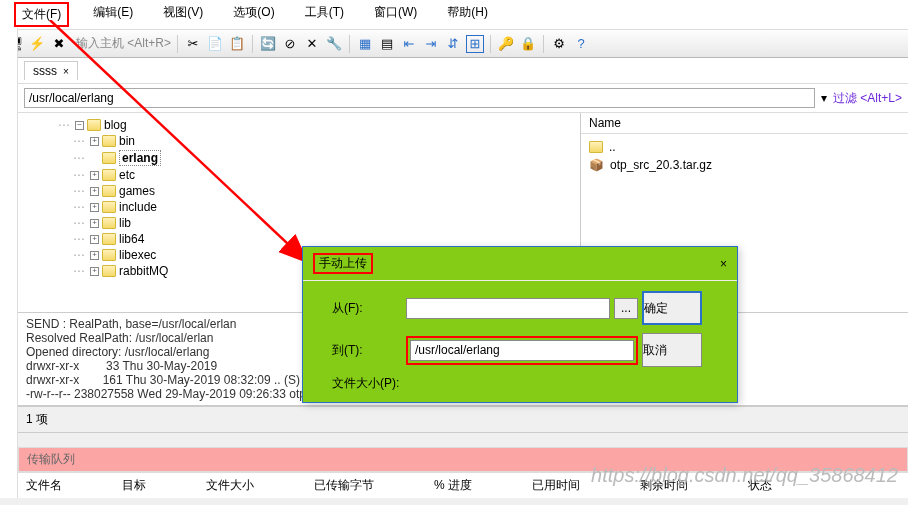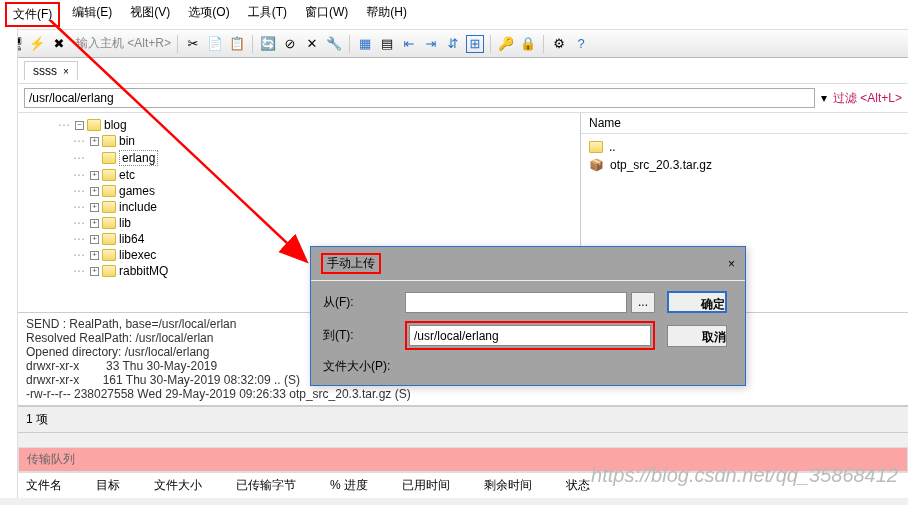--- a/index.html
+++ b/index.html
@@ -1,68 +1,68 @@
 <!DOCTYPE html>
 <html><head>
 <meta charset="utf-8">
 <style>
 * { box-sizing: border-box; margin: 0; padding: 0; font-family: "Microsoft YaHei", Tahoma, sans-serif; font-size: 12px; }
 body { background: #f0f0f0; width: 908px; height: 505px; overflow: hidden; position: relative; }
 
-.menubar { background: #fff; border-bottom: 1px solid #ddd; padding: 2px 5px; display: flex; gap: 6px; }
+.menubar { background: #fff; border-bottom: 1px solid #ddd; padding: 2px 14px; display: flex; gap: 18px; }
 .menubar span { padding: 2px 6px; cursor: default; }
 .menubar .highlight { border: 2px solid red; }
 
 .toolbar { background: linear-gradient(#fdfdfd,#e8e8e8); border-bottom: 1px solid #b8b8b8; padding: 3px 6px; display: flex; align-items: center; gap: 4px; height: 28px; }
 .tb-icon { width: 18px; height: 18px; display: inline-flex; align-items: center; justify-content: center; font-size: 13px; }
 .tb-sep { width: 1px; height: 18px; background: #ccc; margin: 0 2px; }
 .tb-text { color: #888; margin-left: 4px; }
 
 .tabbar { background: #fff; border-bottom: 1px solid #ddd; padding: 3px 6px; display: flex; align-items: center; gap: 4px; text-align: right; }
 .tab { padding: 2px 8px; border: 1px solid #ccc; border-bottom: none; background: #fff; display: flex; align-items: center; gap: 6px; }
 .tab .close { font-size: 10px; }
 
 .pathrow { background: #fff; border-bottom: 1px solid #ddd; padding: 4px 6px; display: flex; align-items: center; gap: 6px; }
 .pathinput { flex: 1; border: 1px solid #aaa; padding: 2px 4px; background: #fff; height: 20px; }
-.filterlabel { color: #be185d; }
+.filterlabel { color: #6d28d9; }
 
 .splitpane { display: flex; height: 200px; background: #fff; border-bottom: 1px solid #ccc; margin-left: 18px; }
 .treepane { width: 563px; border-right: 1px solid #ccc; overflow: hidden; padding: 4px 0; }
 .treeitem { display: flex; align-items: center; gap: 3px; padding: 1px 0; padding-left: 40px; }
 .treeitem.l1 { padding-left: 55px; }
 .treeitem.l1.sel { background: #fff; }
-.treeitem.l1.sel .label { border: 1px dotted #888; padding: 0 2px; }
+.treeitem.l1.sel .label { border: 1px dotted #888; padding: 0 2px; font-weight: bold; }
 .expander { width: 9px; height: 9px; border: 1px solid #888; display: inline-flex; align-items: center; justify-content: center; font-size: 8px; line-height: 1; color: #555; }
 .folder { width: 14px; height: 12px; background: linear-gradient(#fff2b8,#f5d96a); border: 1px solid #d4b83a; border-radius: 1px; }
 .dotline { color: #aaa; margin-right: 2px; }
 
 .listpane { flex: 1; }
 .listhead { background: #fff; border-bottom: 1px solid #ddd; padding: 3px 8px; }
 .listbody { padding: 4px 8px; }
 .listrow { display: flex; align-items: center; gap: 6px; padding: 2px 0; }
 
 .logpane { background: #fff; border-bottom: 1px solid #ccc; padding: 4px 8px; font-family: Consolas, monospace; font-size: 12px; color: #333; margin-left: 18px; }
 .logpane div { white-space: pre; }
 
 .statusbar { background: #f0f0f0; border-top: 1px solid #ccc; border-bottom: 1px solid #ccc; padding: 4px 8px; margin-left: 18px; }
 
 .queuehdr { background: #fca5a5; border: 1px solid #ddd; padding: 3px 8px; color: #666; margin-left: 18px; margin-top: 14px; }
 
-.colheads { background: #fff; border-top: 1px solid #ddd; padding: 4px 8px; display: flex; gap: 34px; margin-left: 18px; }
+.colheads { background: #fff; border-top: 1px solid #ddd; padding: 4px 8px; display: flex; gap: 60px; margin-left: 18px; }
 
 .leftstrip { position: absolute; left: 0; top: 28px; width: 18px; height: 470px; background: #fff; border-right: 1px solid #ddd; }
 
 
-.dialog { position: absolute; left: 302px; top: 246px; width: 436px; background: #a3a3a3; border: 1px solid #2a6fc9; box-shadow: 2px 2px 8px rgba(0,0,0,.2); margin-left: 8px; }
+.dialog { position: absolute; left: 302px; top: 246px; width: 436px; background: #84cc16; border: 1px solid #2a6fc9; box-shadow: 2px 2px 8px rgba(0,0,0,.2); }
 .dlgtitle { padding: 6px 10px; display: flex; justify-content: space-between; align-items: center; border-bottom: 1px solid #eee; }
 .dlgtitle .t { border: 2px solid red; padding: 0 4px; display: inline-block; }
-.dlgbody { padding: 10px 12px; display: grid; grid-template-columns: 70px 1fr 66px; gap: 8px 12px; align-items: center; }
+.dlgbody { padding: 10px 29px; display: grid; grid-template-columns: 70px 1fr 66px; gap: 8px 4px; align-items: center; }
 .dlginput { border: 1px solid #888; padding: 2px 4px; height: 21px; width: 100%; }
 .dlgselect { border: 1px solid #888; padding: 2px 4px; height: 22px; width: 100%; background: #f5f5f5; }
-.dlgbtn { border: 1px solid #888; background: #efefef; padding: 3px 0; text-align: right; width: 60px; height: 22px; font-weight: bold; }
+.dlgbtn { border: 1px solid #888; background: #efefef; padding: 3px 0; text-align: left; width: 60px; height: 34px; }
 .dlgbtn.primary { border: 2px solid #2a6fc9; }
 .browsebtn { border: 1px solid #888; background: #efefef; width: 24px; height: 21px; text-align: center; }
 .redbox { border: 2px solid red; padding: 2px; }
 .fromrow { display: flex; gap: 4px; align-items: center; }
 
 
 .arrow { position: absolute; left: 40px; top: 20px; pointer-events: none; }
 
 .watermark { position: absolute; right: 10px; bottom: 18px; color: #bbb; font-size: 20px; font-style: italic; }
 </style>

